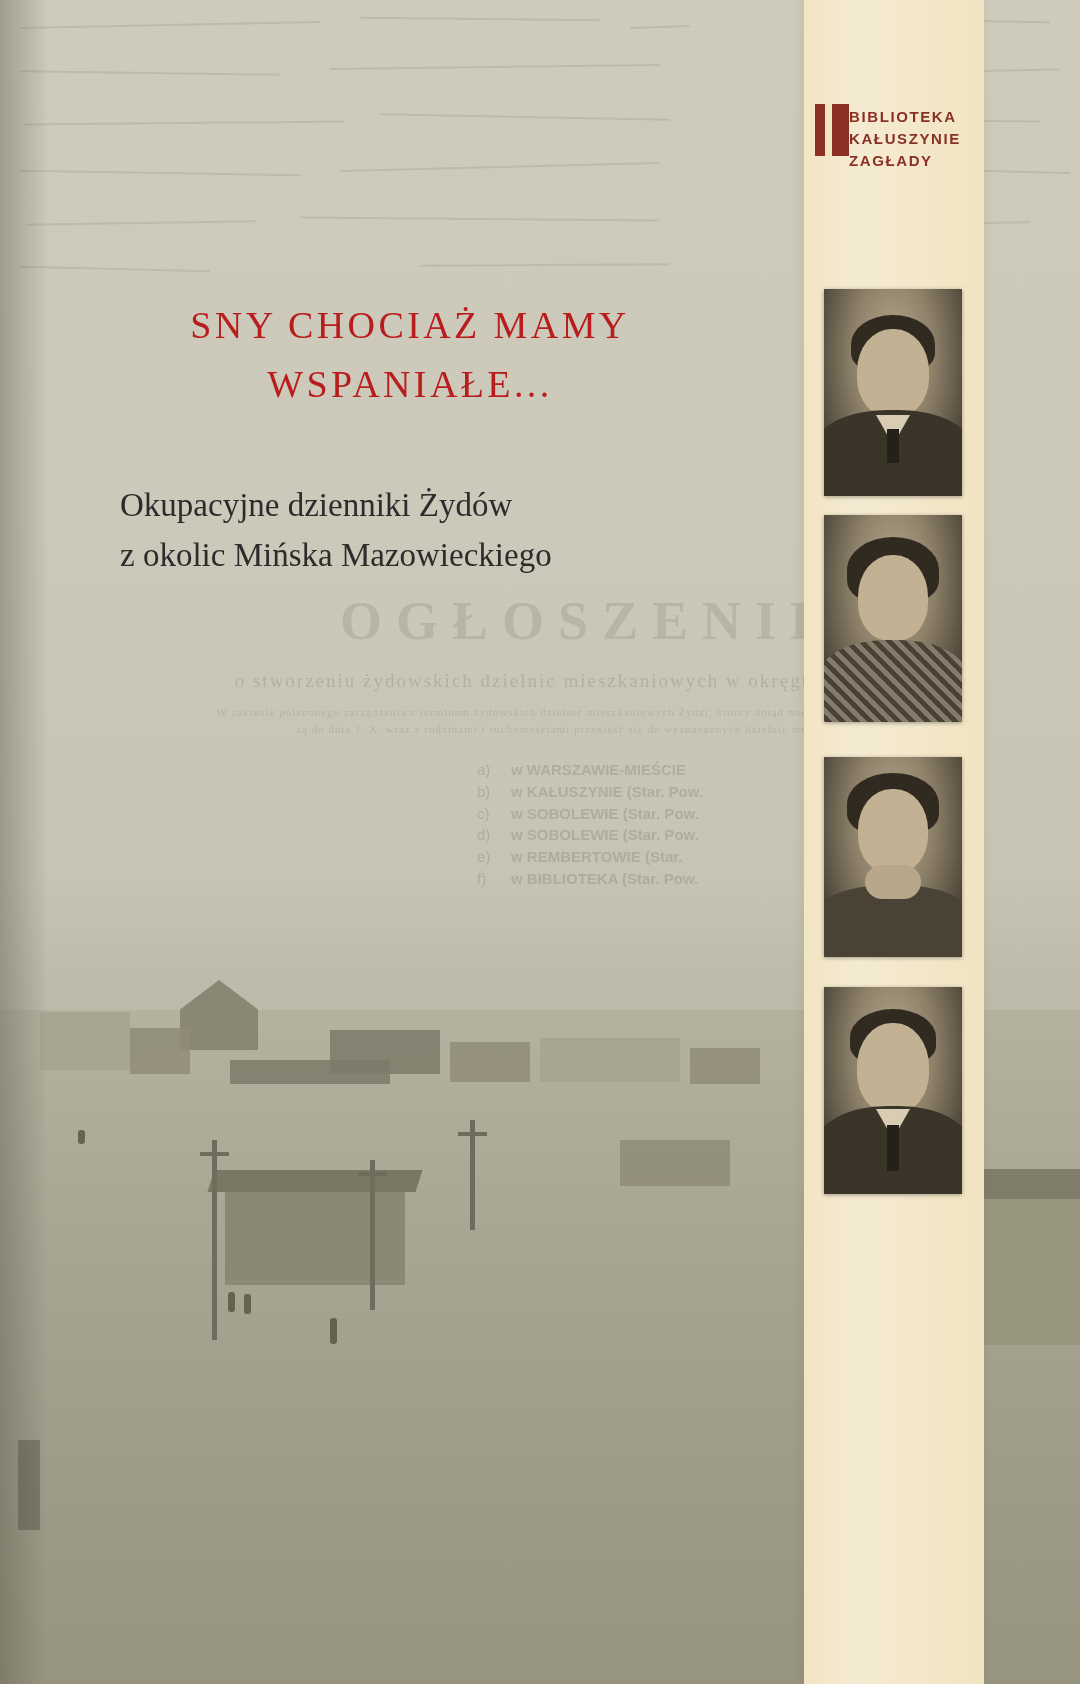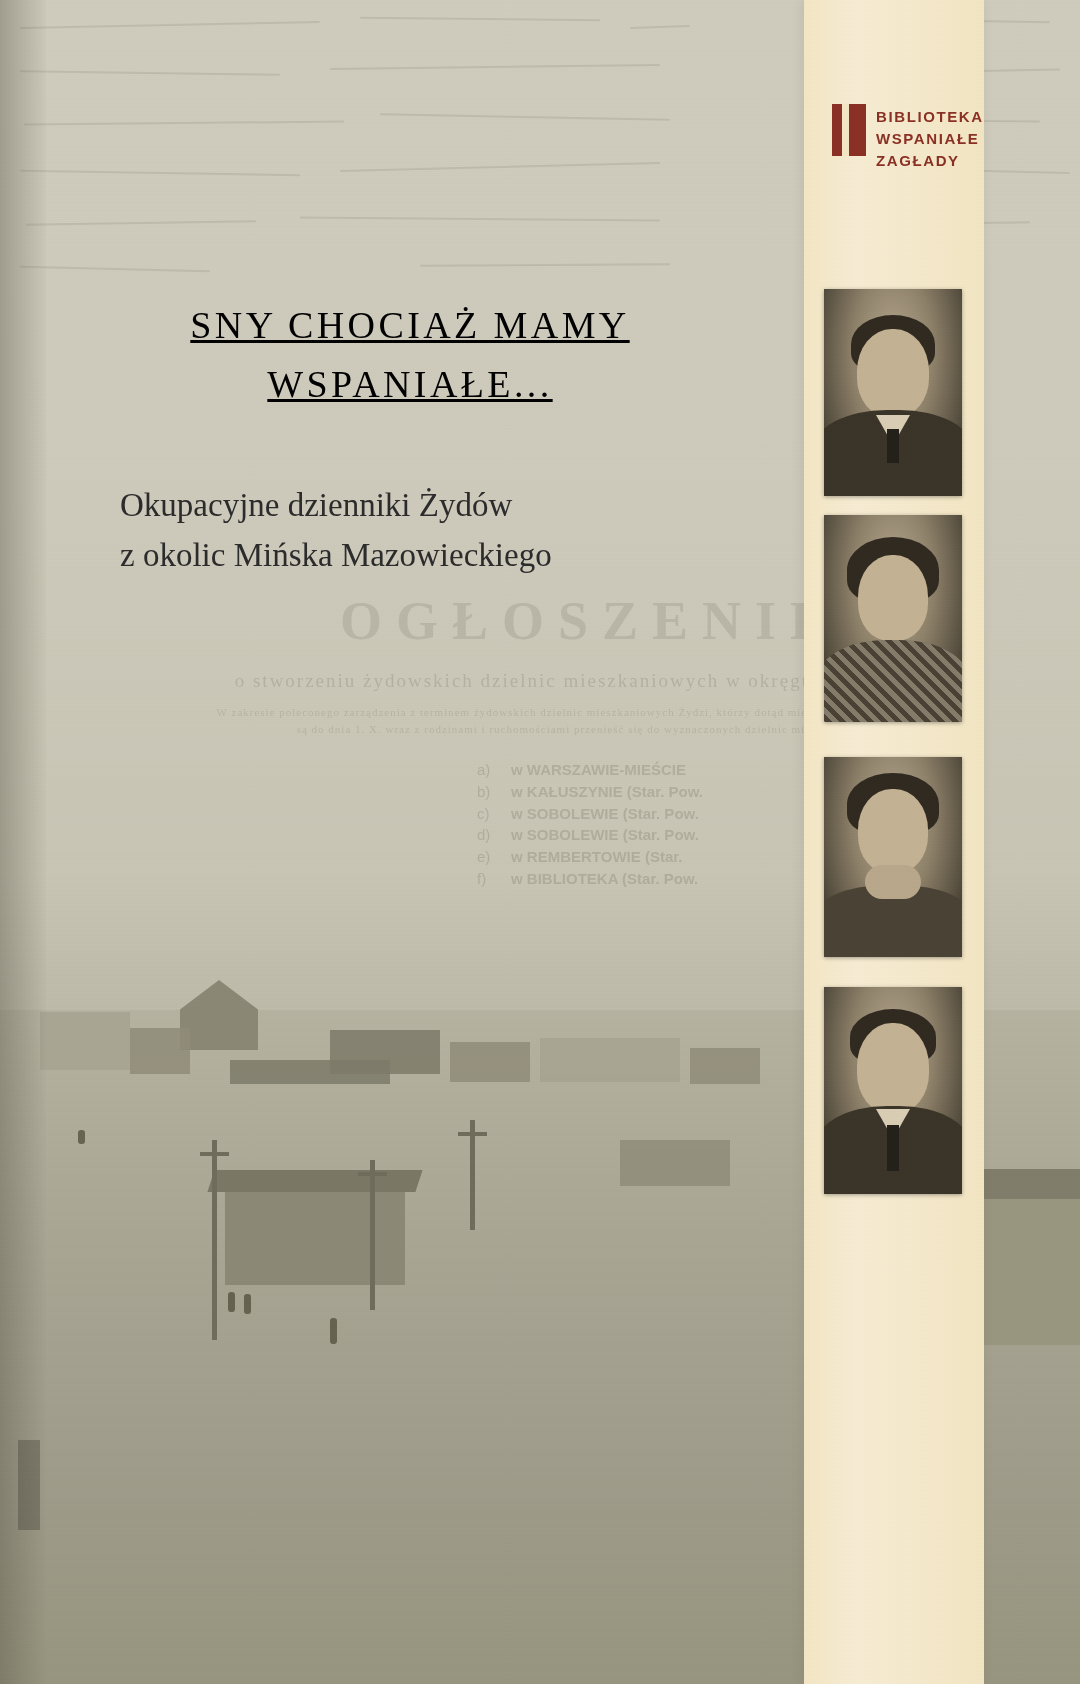--- a/index.html
+++ b/index.html
@@ -208,22 +208,21 @@
 
   
   .logo {
     position: absolute;
     right: 96px;
     top: 104px;
     width: 180px;
     height: 90px;
     display: flex;
     align-items: flex-start;
-    gap: 10px;
-    padding-left: 28px;
+    padding-left: 11px;
     box-sizing: border-box;
   }
   .logo-mark {
     width: 34px;
     height: 52px;
     background: #8a2f23;
     position: relative;
     flex: 0 0 auto;
   }
   .logo-mark:after {
@@ -305,23 +304,22 @@
     position: absolute;
     left: 130px;
     top: 296px;
     width: 560px;
     text-align: center;
   }
   .title-main {
     font-family: "Liberation Serif", serif;
     font-size: 38px;
     letter-spacing: 3.4px;
-    color: #000000;
+    color: #b91c1c;
     line-height: 1.55;
-    text-decoration: underline;
   }
   .subtitle-block {
     position: absolute;
     left: 120px;
     top: 480px;
     width: 560px;
   }
   .subtitle {
     font-family: "Liberation Serif", serif;
     font-size: 33px;
@@ -409,21 +407,21 @@
 
   <div class="spine"></div>
   <div class="spine-mark"></div>
 
   <div class="band"></div>
 
   <div class="logo">
     <div class="logo-mark"></div>
     <div class="logo-text">
       <div>BIBLIOTEKA</div>
-      <div>WSPANIAŁE</div>
+      <div>KAŁUSZYNIE</div>
       <div>ZAGŁADY</div>
     </div>
   </div>
 
   <div class="portrait p1">
     <div class="pbg"></div>
     <div class="hair" style="top:26px;  width:84px; height:58px;"></div>
     <div class="head" style="top:40px;  width:72px; height:88px;"></div>
     <div class="torso" style="width:160px; height:86px;"></div>
     <div class="collar" style="top:126px;"></div>

